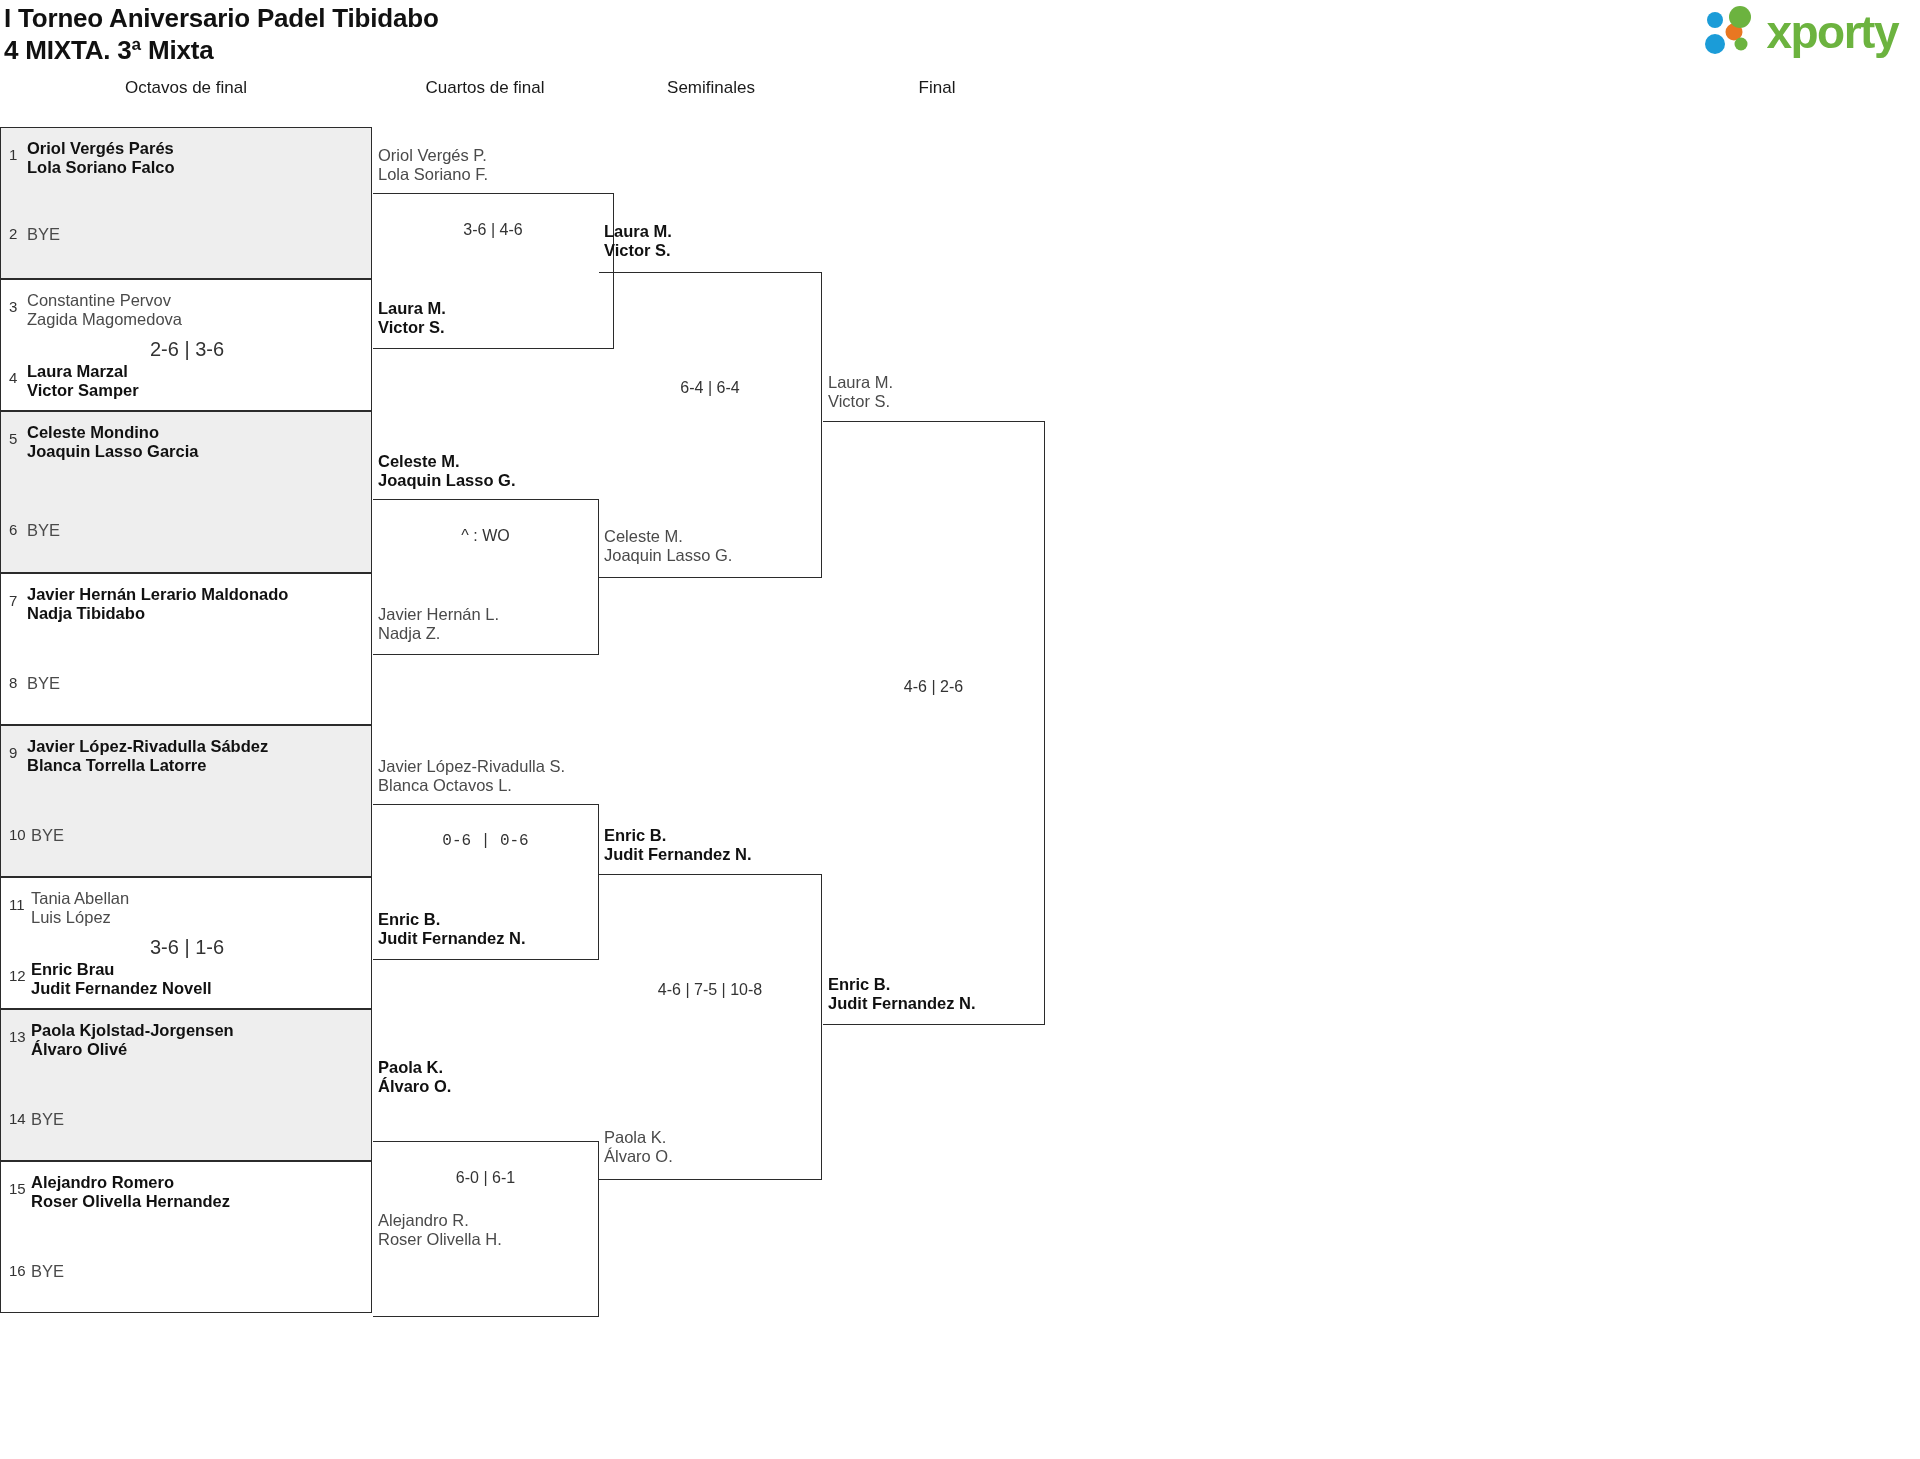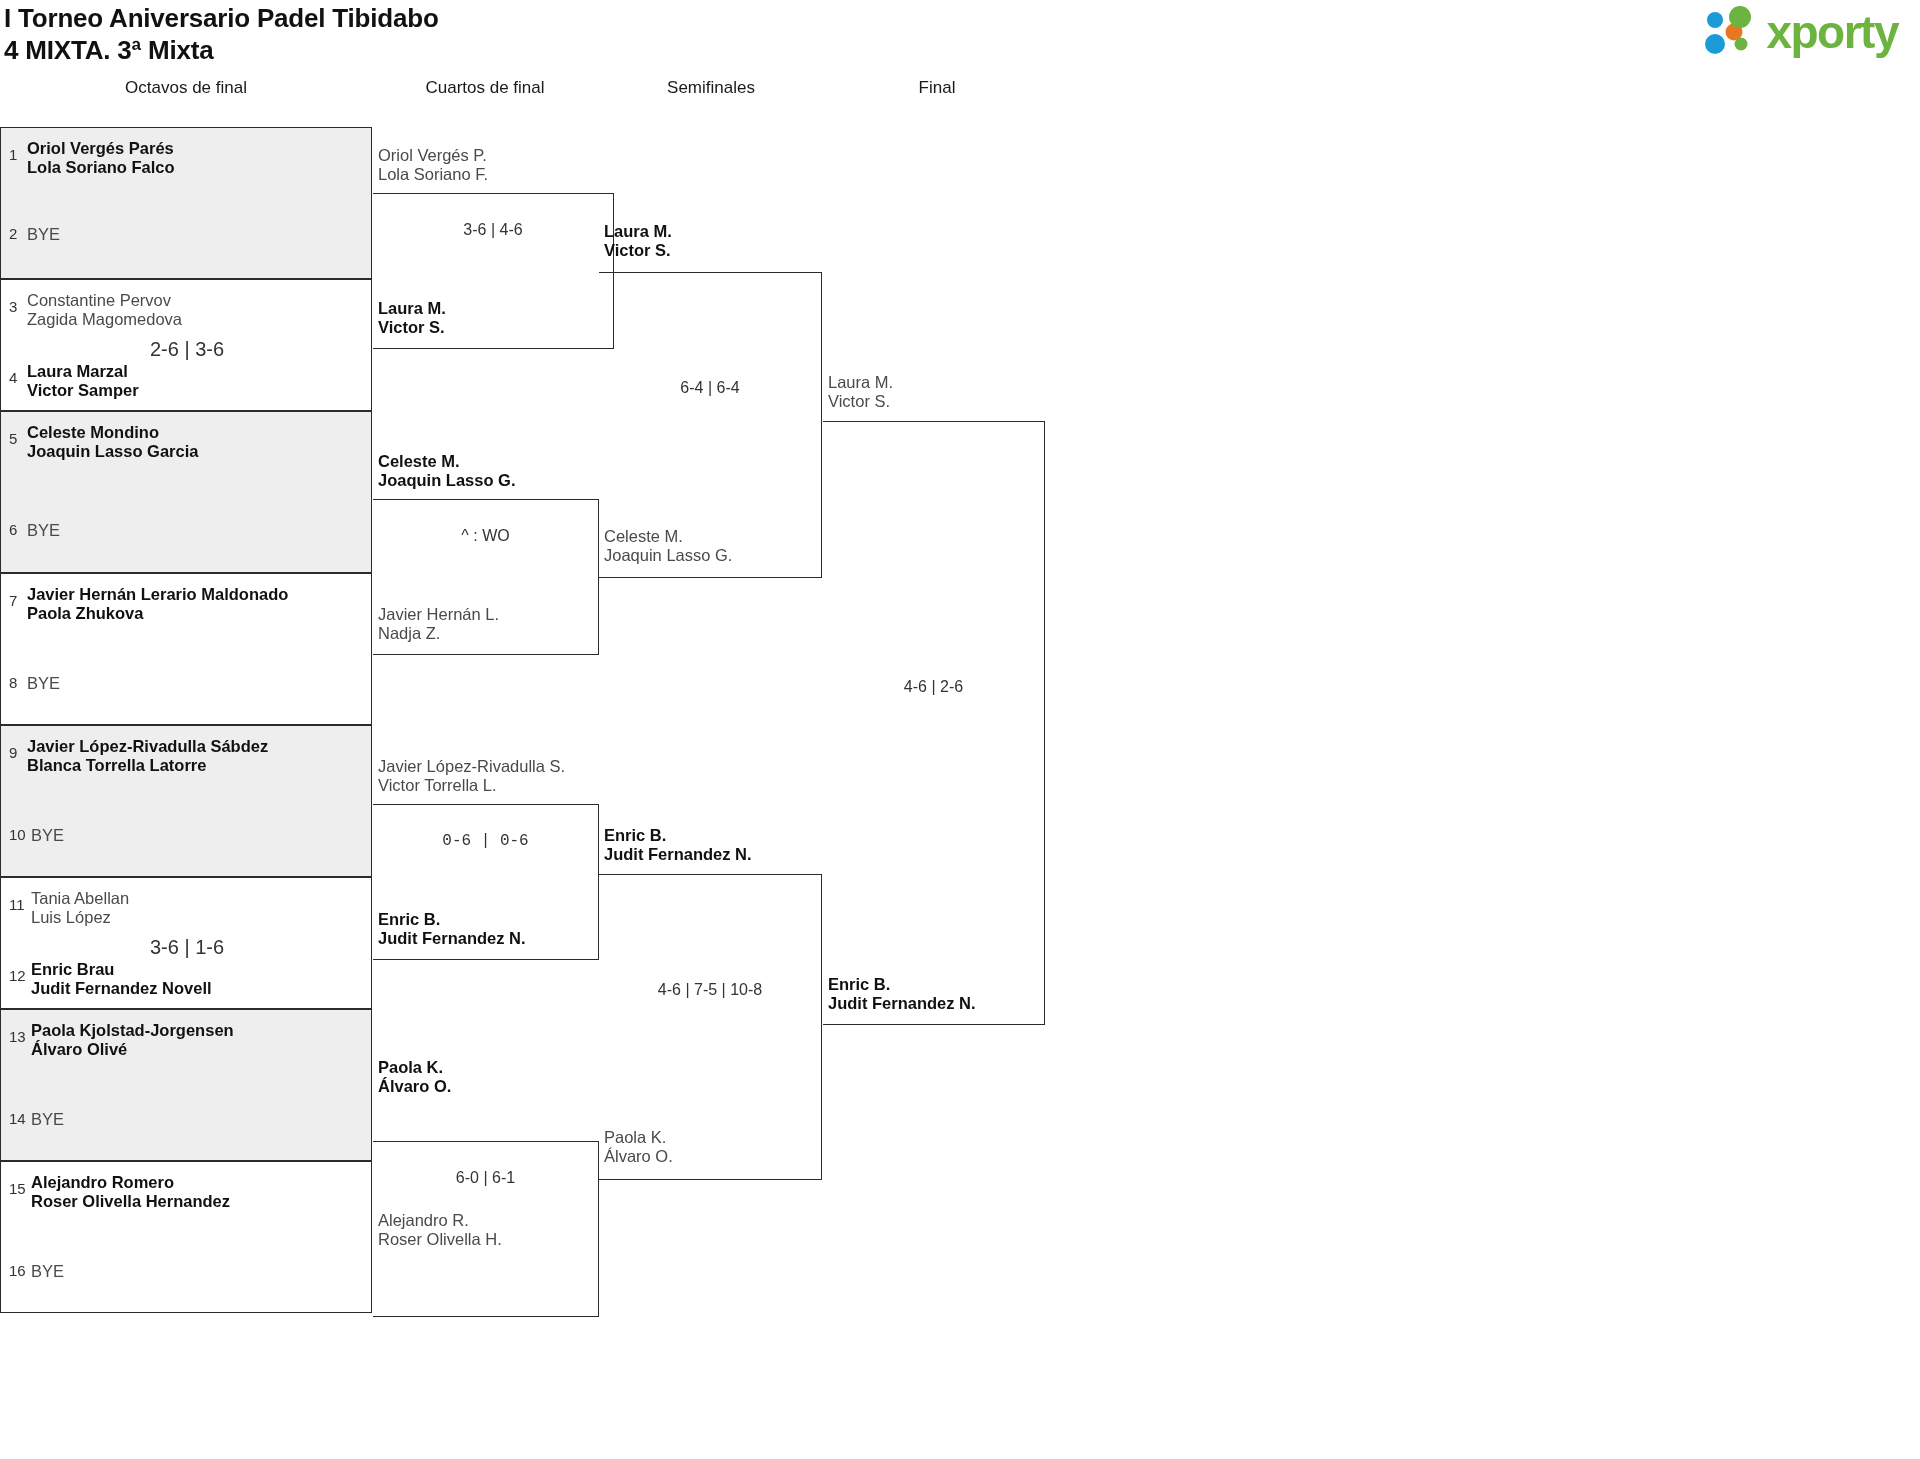--- a/index.html
+++ b/index.html
@@ -184,21 +184,21 @@
     <span class="team winner" style="top:30px;">Joaquin Lasso Garcia</span>
     <span class="r1-score" style="left:0px; top:70px; width:372px;"></span>
     <span class="seed" style="top:109px;">6</span>
     <span class="team bye" style="top:109px;">BYE</span>
     <span class="team bye" style="top:128px;"></span>
   </div>
 
   <div class="r1-cell" style="left:0px; top:573px; width:372px; height:152px;">
     <span class="seed" style="top:18px;">7</span>
     <span class="team winner" style="top:11px;">Javier Hernán Lerario Maldonado</span>
-    <span class="team winner" style="top:30px;">Paola Zhukova</span>
+    <span class="team winner" style="top:30px;">Nadja Tibidabo</span>
     <span class="r1-score" style="left:0px; top:65px; width:372px;"></span>
     <span class="seed" style="top:100px;">8</span>
     <span class="team bye" style="top:100px;">BYE</span>
     <span class="team bye" style="top:119px;"></span>
   </div>
 
   <div class="r1-cell shaded" style="left:0px; top:725px; width:372px; height:152px;">
     <span class="seed" style="top:18px;">9</span>
     <span class="team winner" style="top:11px;">Javier López-Rivadulla Sábdez</span>
     <span class="team winner" style="top:30px;">Blanca Torrella Latorre</span>
@@ -248,21 +248,21 @@
 
   <span class="label winner" style="left:378px; top:452px;">Celeste M.</span>
   <span class="label winner" style="left:378px; top:471px;">Joaquin Lasso G.</span>
   <div class="mbox" style="left:373px; top:499px; width:226px; height:156px; border-left:none;">
     <span class="mbox-score" style="top:27px;">^ : WO</span>
   </div>
   <span class="label loser" style="left:378px; top:605px;">Javier Hernán L.</span>
   <span class="label loser" style="left:378px; top:624px;">Nadja Z.</span>
 
   <span class="label loser" style="left:378px; top:757px;">Javier López-Rivadulla S.</span>
-  <span class="label loser" style="left:378px; top:776px;">Victor Torrella L.</span>
+  <span class="label loser" style="left:378px; top:776px;">Blanca Octavos L.</span>
   <div class="mbox" style="left:373px; top:804px; width:226px; height:156px; border-left:none;">
     <span class="mbox-score" style="top:27px;font-family:Liberation Mono, monospace;">0-6 | 0-6</span>
   </div>
   <span class="label winner" style="left:378px; top:910px;">Enric B.</span>
   <span class="label winner" style="left:378px; top:929px;">Judit Fernandez N.</span>
 
   <span class="label winner" style="left:378px; top:1058px;">Paola K.</span>
   <span class="label winner" style="left:378px; top:1077px;">Álvaro O.</span>
   <div class="mbox" style="left:373px; top:1105px; width:226px; height:176px; border-left:none;margin-top:36px;">
     <span class="mbox-score" style="top:27px;">6-0 | 6-1</span>

